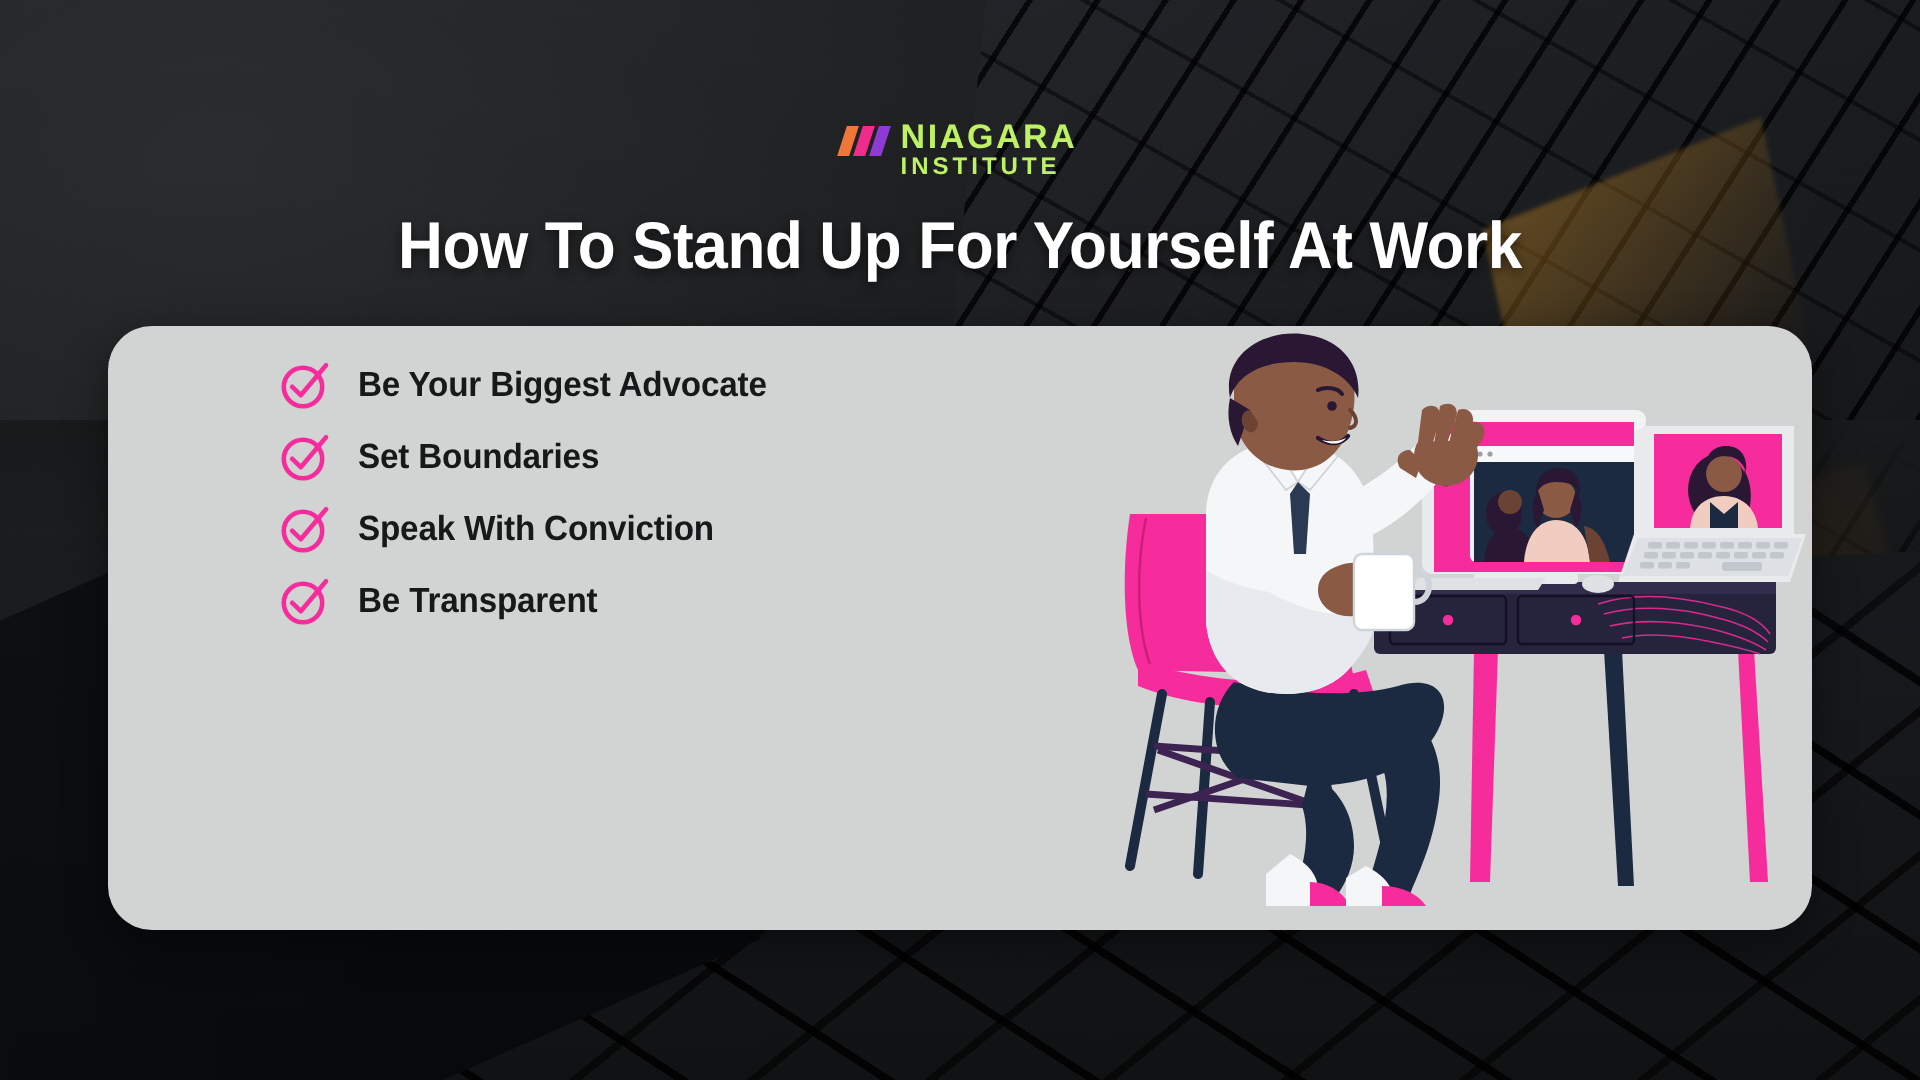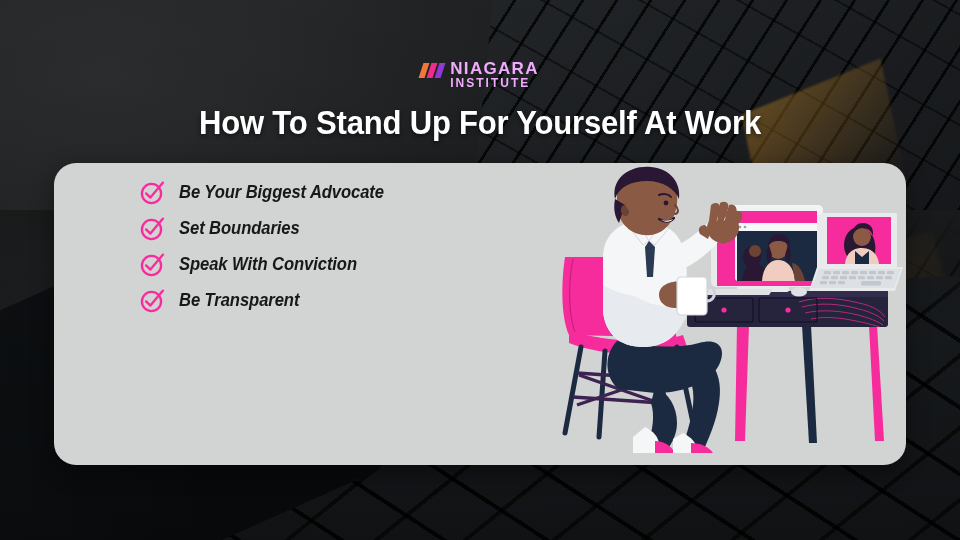--- a/index.html
+++ b/index.html
@@ -119,21 +119,21 @@
     width: 6px;
     height: 15px;
     transform: skewX(-18deg);
   }
   .logo-words {
     display: flex;
     flex-direction: column;
     line-height: 1.0;
   }
   .logo-words span {
-    color: #f0abfc;
+    color: #bef264;
     font-weight: bold;
     letter-spacing: 1.3px;
     font-size: 17px;
     font-family: "Liberation Sans", sans-serif;
   }
   .logo-words .l2 {
     font-size: 12px;
     letter-spacing: 2.0px;
   }
 
@@ -164,21 +164,20 @@
     box-shadow: 0 6px 22px rgba(0,0,0,.45);
     overflow: hidden;
   }
 
   
   .list {
     position: absolute;
     left: 85px;
     top: 11px;
     width: 480px;
-    font-style: italic;
   }
   .row {
     display: flex;
     align-items: center;
     height: 36px;
     gap: 13px;
   }
   .check {
     width: 27px;
     height: 27px;

